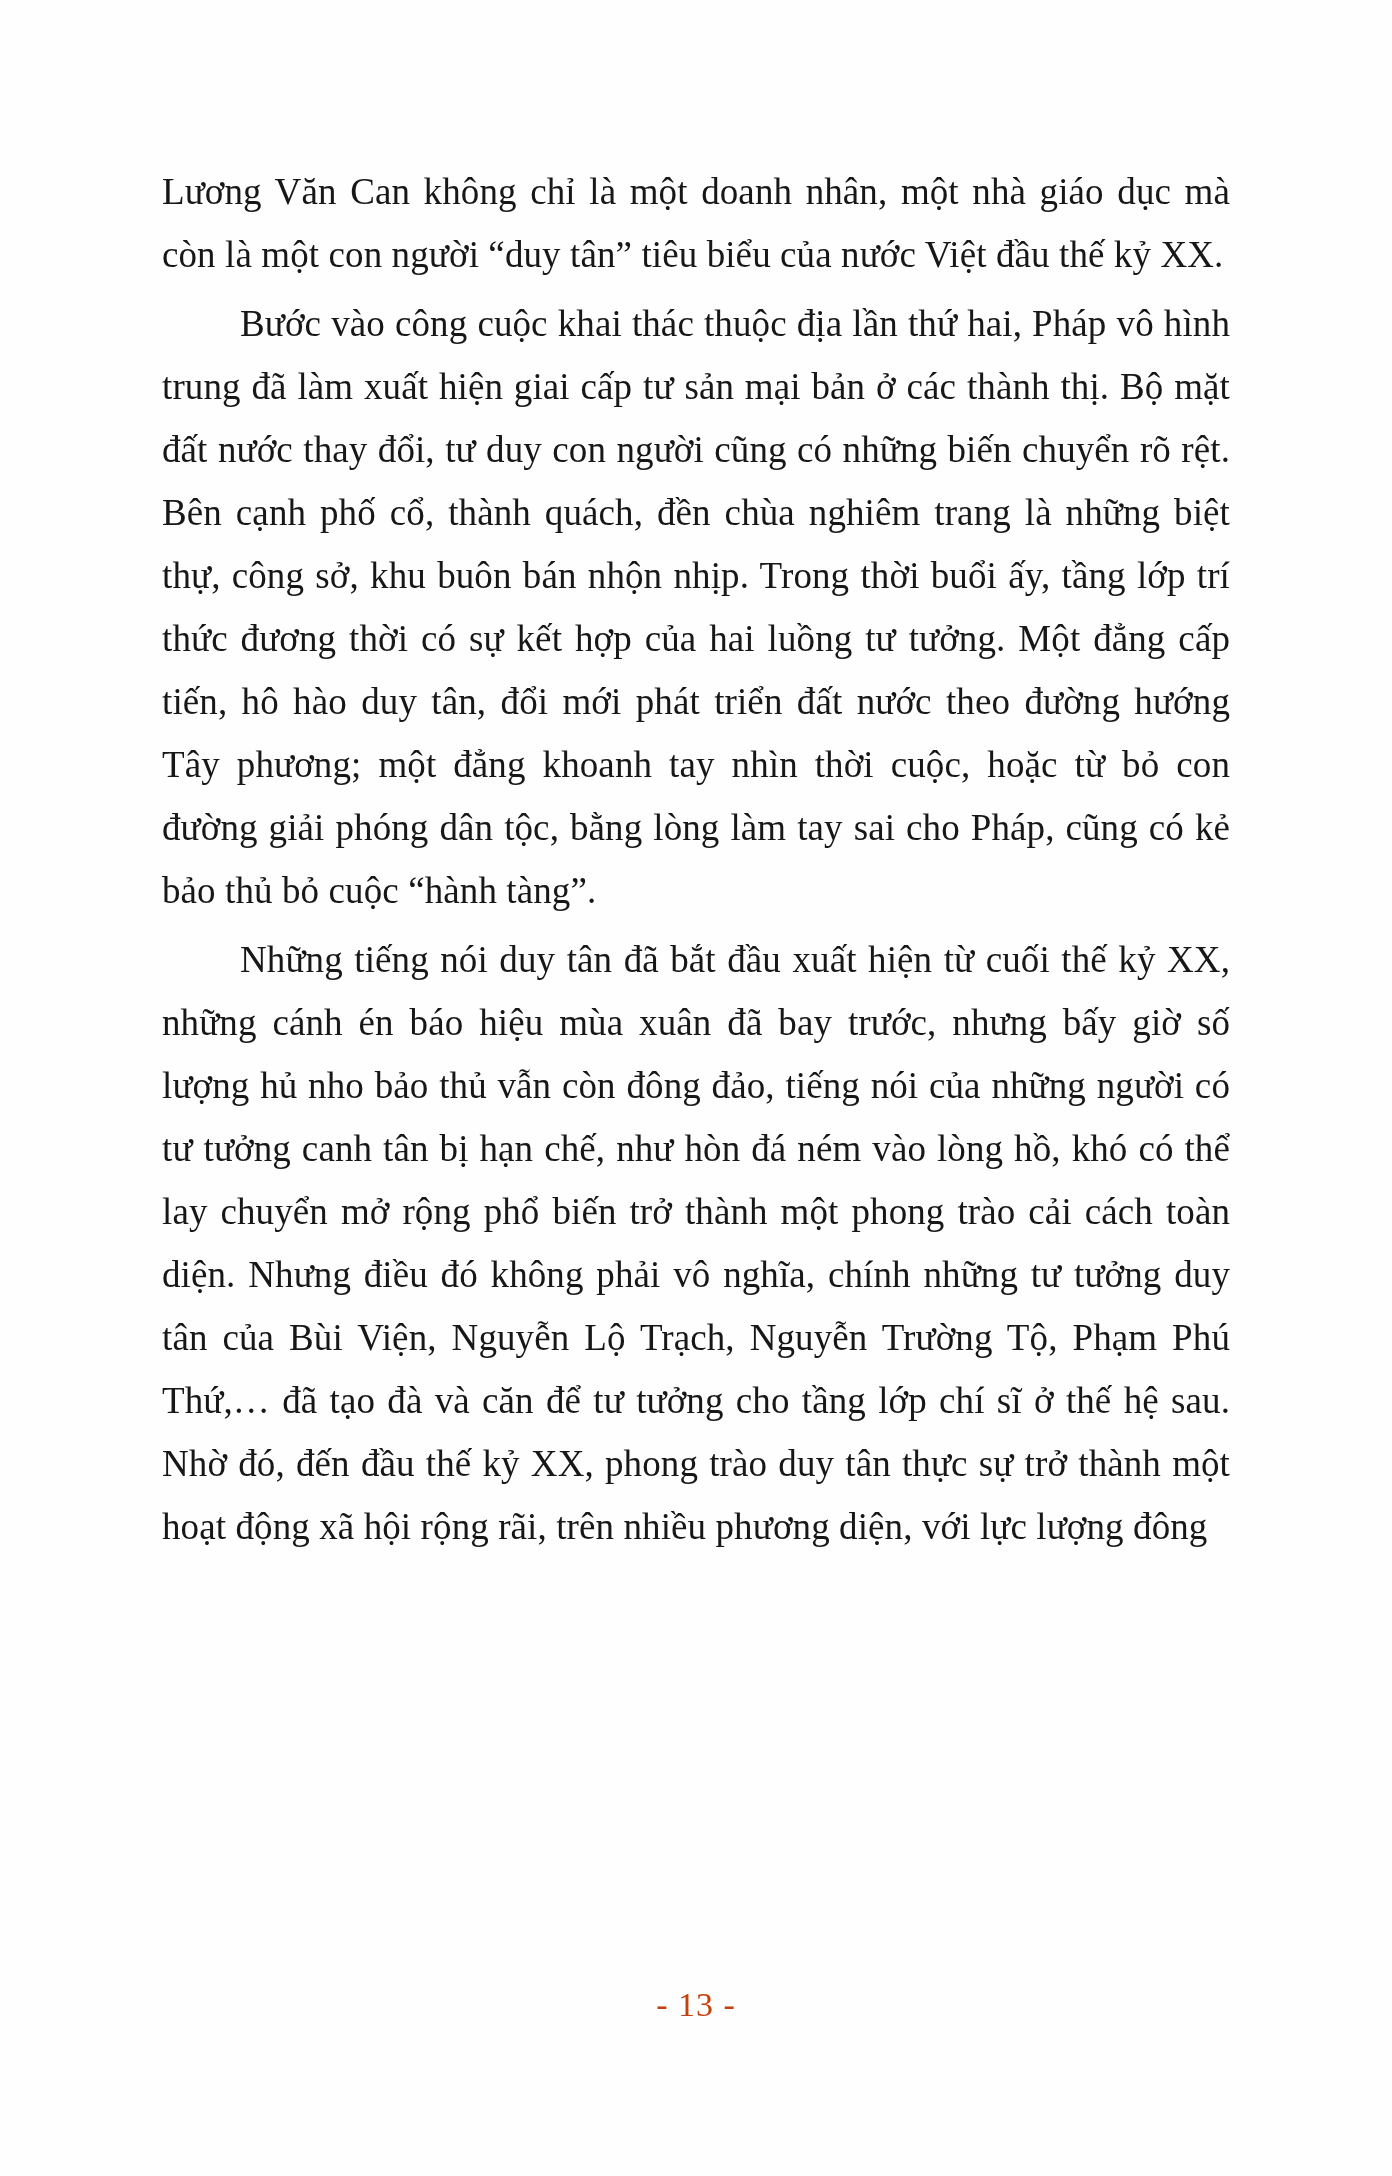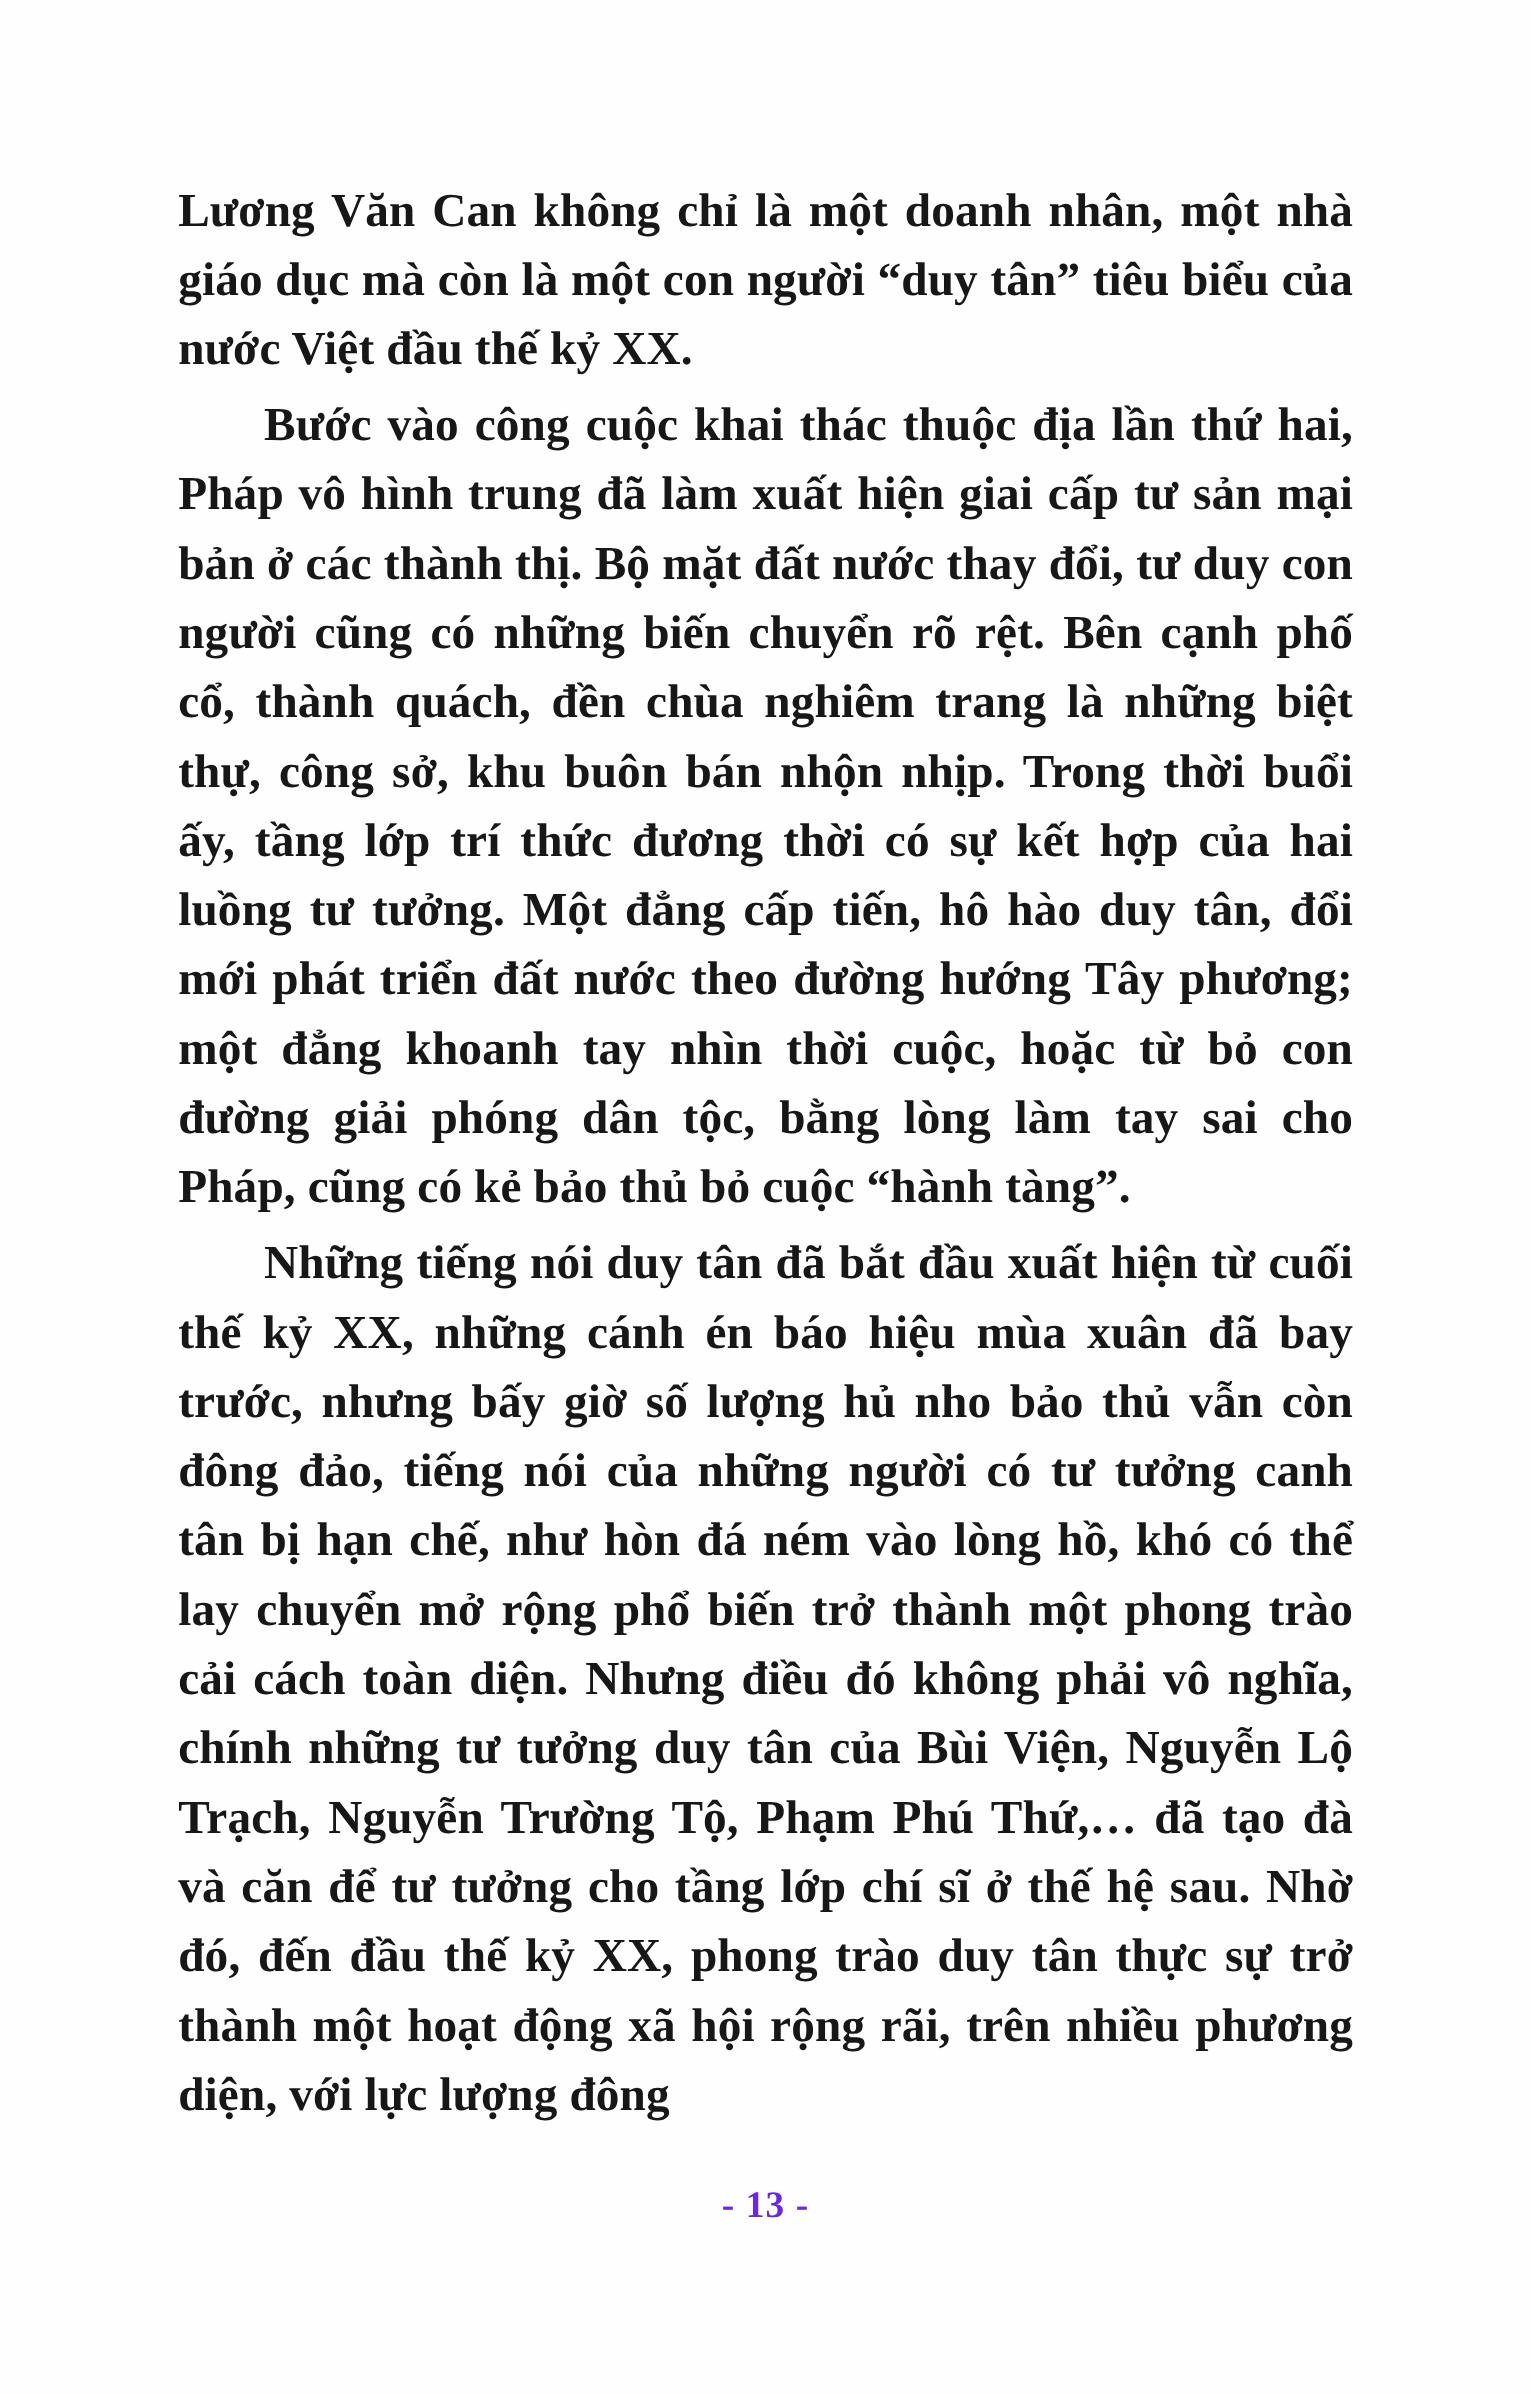--- a/index.html
+++ b/index.html
@@ -24,41 +24,39 @@
     background: #fefefe;
   }
   .content {
     position: absolute;
     left: 162px;
     top: 160px;
     width: 1068px;
   }
   p.para {
     margin: 0 0 6px 0;
-    font-size: 43px;
+    font-size: 37px;
     line-height: 63px;
     text-align: justify;
     text-justify: inter-word;
     letter-spacing: 0.1px;
     color: #171717;
-    font-weight: bold;
   }
   p.para.indent {
     text-indent: 78px;
   }
   .folio {
     position: absolute;
     left: 0;
     right: 0;
     top: 1986px;
     text-align: center;
     font-size: 34px;
-    color: #6d28d9;
+    color: #c2410c;
     letter-spacing: 1px;
-    font-weight: bold;
   }
 </style>
 </head>
 <body>
 
 <div class="page">
   <div class="content">
     <p class="para">Lương Văn Can không chỉ là một doanh nhân, một nhà giáo dục mà còn là một con người “duy tân” tiêu biểu của nước Việt đầu thế kỷ XX.</p>
     <p class="para indent">Bước vào công cuộc khai thác thuộc địa lần thứ hai, Pháp vô hình trung đã làm xuất hiện giai cấp tư sản mại bản ở các thành thị. Bộ mặt đất nước thay đổi, tư duy con người cũng có những biến chuyển rõ rệt. Bên cạnh phố cổ, thành quách, đền chùa nghiêm trang là những biệt thự, công sở, khu buôn bán nhộn nhịp. Trong thời buổi ấy, tầng lớp trí thức đương thời có sự kết hợp của hai luồng tư tưởng. Một đẳng cấp tiến, hô hào duy tân, đổi mới phát triển đất nước theo đường hướng Tây phương; một đẳng khoanh tay nhìn thời cuộc, hoặc từ bỏ con đường giải phóng dân tộc, bằng lòng làm tay sai cho Pháp, cũng có kẻ bảo thủ bỏ cuộc “hành tàng”.</p>
     <p class="para indent">Những tiếng nói duy tân đã bắt đầu xuất hiện từ cuối thế kỷ XX, những cánh én báo hiệu mùa xuân đã bay trước, nhưng bấy giờ số lượng hủ nho bảo thủ vẫn còn đông đảo, tiếng nói của những người có tư tưởng canh tân bị hạn chế, như hòn đá ném vào lòng hồ, khó có thể lay chuyển mở rộng phổ biến trở thành một phong trào cải cách toàn diện. Nhưng điều đó không phải vô nghĩa, chính những tư tưởng duy tân của Bùi Viện, Nguyễn Lộ Trạch, Nguyễn Trường Tộ, Phạm Phú Thứ,… đã tạo đà và căn để tư tưởng cho tầng lớp chí sĩ ở thế hệ sau. Nhờ đó, đến đầu thế kỷ XX, phong trào duy tân thực sự trở thành một hoạt động xã hội rộng rãi, trên nhiều phương diện, với lực lượng đông</p>

